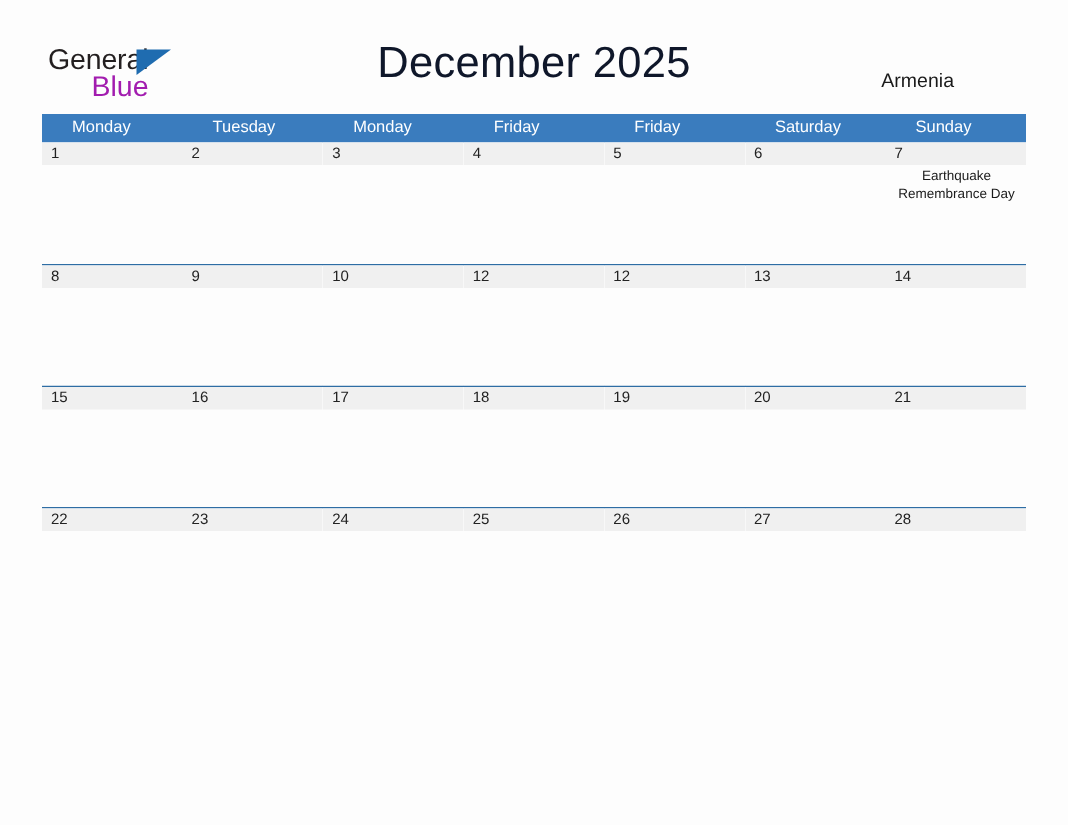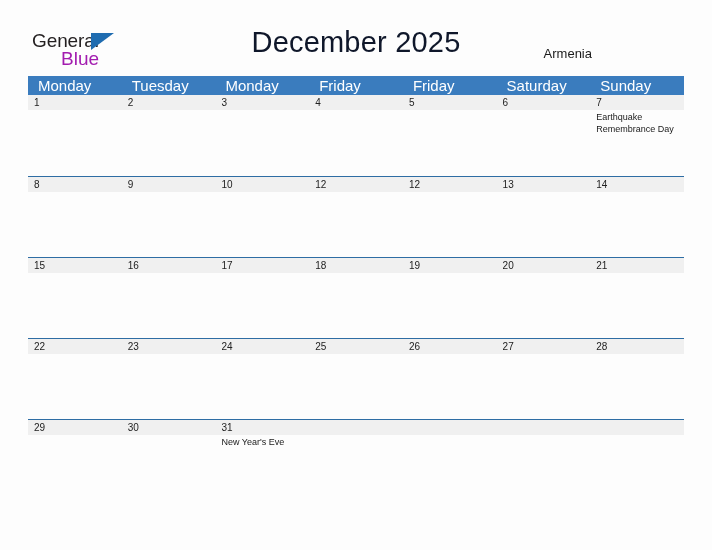--- a/index.html
+++ b/index.html
@@ -20,20 +20,21 @@
     box-sizing: border-box;
   }
 
   
   .header {
     position: absolute;
     left: 0;
     top: 0;
     width: 620px;
     height: 76px;
+    padding-left: 44px;
   }
   .logo {
     position: absolute;
     left: 32px;
     top: 30px;
     width: 110px;
     height: 42px;
   }
   .logo-general {
     position: absolute;
@@ -90,23 +91,23 @@
     width: 656px;
   }
   .weekday-row {
     display: flex;
     background: #3a7cbe;
     height: 19px;
   }
   .weekday-cell {
     flex: 1 1 0;
     color: #ffffff;
-    font-size: 15px;
+    font-size: 11px;
     line-height: 19px;
-    padding-left: 10px;
+    padding-left: 20px;
     box-sizing: border-box;
     overflow: hidden;
     white-space: nowrap;
   }
   .week-row {
     display: flex;
     height: 81px;
     border-top: 1px solid #2e6da4;
     box-sizing: border-box;
   }
@@ -128,20 +129,21 @@
     line-height: 15px;
     padding-left: 6px;
     box-sizing: border-box;
     white-space: nowrap;
   }
   .day-events {
     padding: 2px 5px 0 6px;
     font-size: 9px;
     line-height: 11.5px;
     color: #1a1a1a;
+    text-align: center;
   }
   .event {
     margin: 0 0 1px 0;
     word-wrap: break-word;
   }
 </style>
 </head>
 <body>
 
 <div class="page">
@@ -261,43 +263,17 @@
           <div class="day-cell">
             <div class="day-number-band">26</div>
           </div>
           <div class="day-cell">
             <div class="day-number-band">27</div>
           </div>
           <div class="day-cell">
             <div class="day-number-band">28</div>
           </div>
         </div>
-        <div class="week-row">
-          <div class="day-cell">
-            <div class="day-number-band">29</div>
-          </div>
-          <div class="day-cell">
-            <div class="day-number-band">30</div>
-          </div>
-          <div class="day-cell">
-            <div class="day-number-band">31</div>
-            <div class="day-events">
-              <div class="event">New Year's Eve</div>
-            </div>
-          </div>
-          <div class="day-cell">
-            <div class="day-number-band"></div>
-          </div>
-          <div class="day-cell">
-            <div class="day-number-band"></div>
-          </div>
-          <div class="day-cell">
-            <div class="day-number-band"></div>
-          </div>
-          <div class="day-cell">
-            <div class="day-number-band"></div>
-          </div>
-        </div>
       </div>
 
   </div>
 
 </div>
 
 </body></html>

